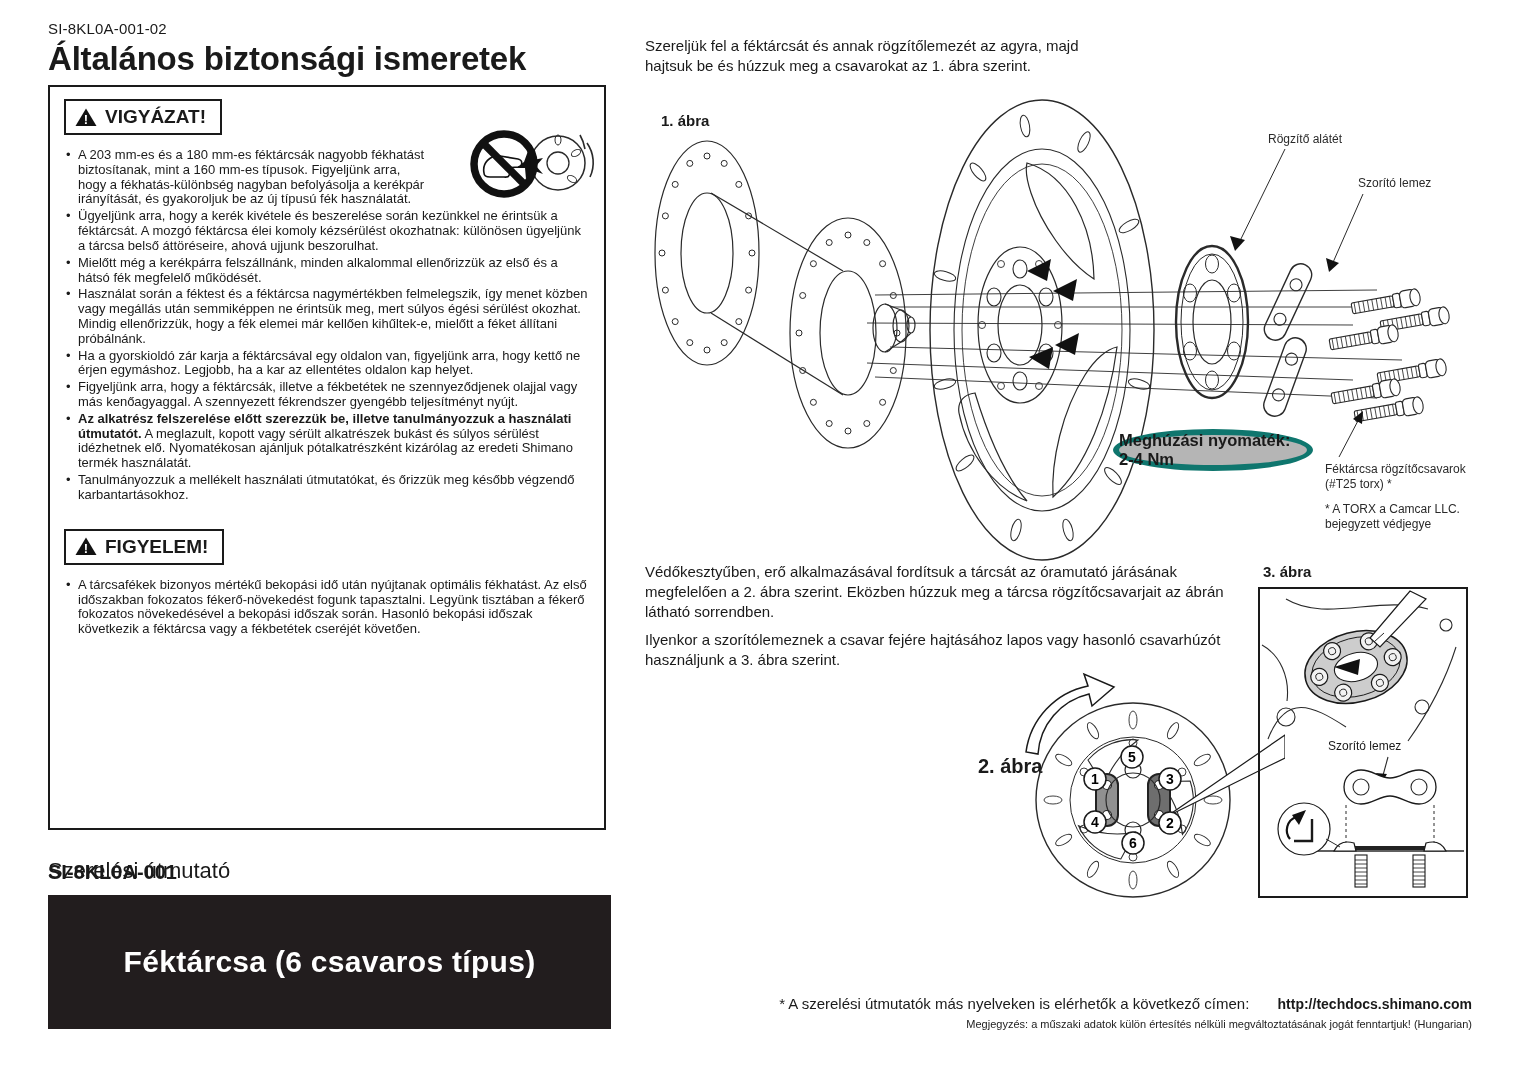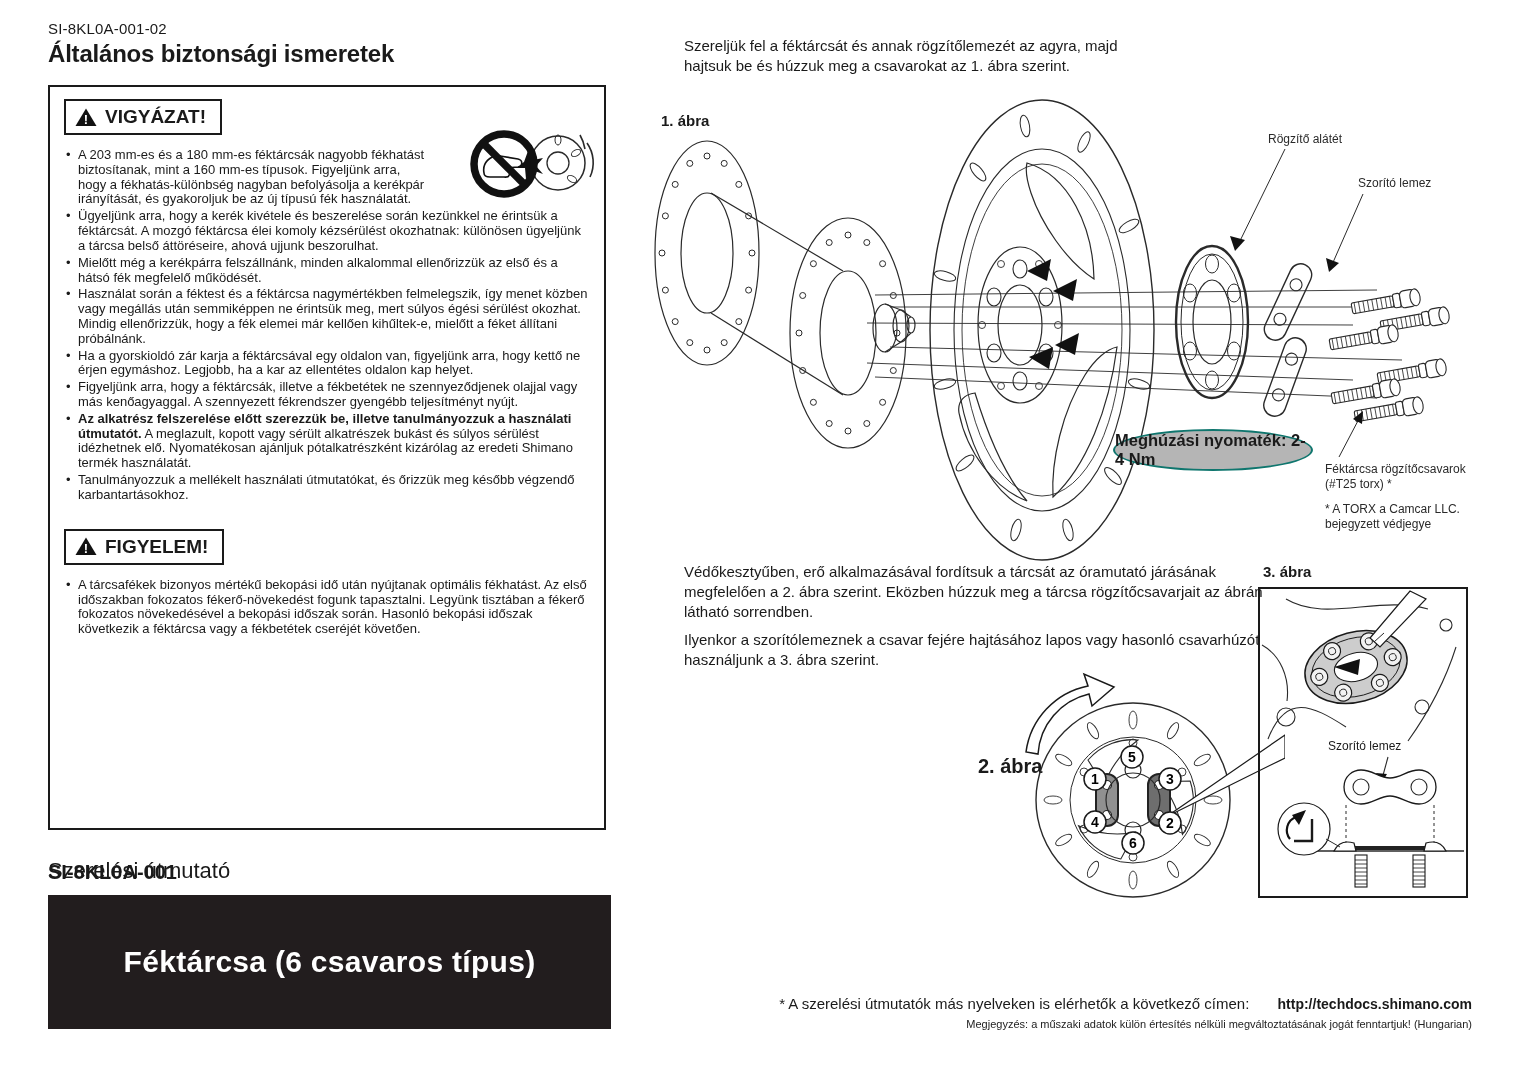--- a/index.html
+++ b/index.html
@@ -7,44 +7,44 @@
     width:1518px;height:1075px;position:relative;background:#ffffff;
     font-family:"Liberation Sans",sans-serif;color:#1a1a1a;overflow:hidden;
     -webkit-font-smoothing:antialiased;
   }
   .abs{position:absolute;}
   svg{display:block;}
   .ln{stroke:#2a2a2a;fill:none;}
 
   
   #doc-number{left:48px;top:20px;font-size:15px;letter-spacing:.2px;}
-  #section-title{left:48px;top:40px;font-size:24px;font-weight:bold;letter-spacing:-.2px;}
+  #section-title{left:48px;top:40px;font-size:33px;font-weight:bold;letter-spacing:-.2px;}
   #safety-box{left:48px;top:85px;width:558px;height:745px;border:2px solid #1a1a1a;box-sizing:border-box;padding:8px 12px 0 12px;}
   .alert-label{display:inline-flex;align-items:center;gap:8px;border:2px solid #1a1a1a;padding:5px 14px 5px 9px;font-size:19px;font-weight:bold;margin:4px 0 9px 2px;background:#fff;}
   .bullets{margin:4px;padding:0;list-style:none;font-size:13px;line-height:1.14;}
   .bullets li{position:relative;padding-left:12px;margin:0 0 2px 0;}
   .bullets li::before{content:"\2022";position:absolute;left:0;top:0;}
   .bullets li .bb{font-weight:bold;}
   #warning-bullets li:first-child{margin-right:160px;}
   #no-touch{right:8px;top:38px;}
   #caution-block{margin-top:22px;}
 
   #manual-label{left:48px;top:858px;font-size:22px;}
   #manual-code{left:48px;top:861px;width:563px;text-align:left;font-size:20px;font-weight:bold;}
   #product-box{left:48px;top:895px;width:563px;height:134px;background:#221d1e;color:#fff;display:flex;align-items:center;justify-content:center;font-size:30px;font-weight:bold;letter-spacing:.3px;}
 
   
-  .para{font-size:15px;line-height:1.33;margin-left:39px;}
+  .para{font-size:15px;line-height:1.33;}
   #intro{left:645px;top:36px;width:640px;}
   #fig1-label{left:661px;top:112px;font-size:15px;font-weight:bold;text-align:center;}
   #fig1-svg{left:645px;top:95px;}
   .small-label{font-size:12px;line-height:1.25;color:#2a2a2a;}
   #washer-label{left:1268px;top:132px;}
   #plate-label1{left:1358px;top:176px;}
-  #torque{left:1113px;top:429px;width:200px;height:42px;background:#b5b5b5;border:2px solid #0f766e;border-radius:50%;display:flex;align-items:center;justify-content:center;font-size:16.5px;font-weight:bold;box-sizing:border-box;}
+  #torque{left:1113px;top:429px;width:200px;height:42px;background:#b5b5b5;border:6px solid #0f766e;border-radius:50%;display:flex;align-items:center;justify-content:center;font-size:16.5px;font-weight:bold;box-sizing:border-box;}
   #bolts-label{left:1325px;top:462px;}
   #trademark{left:1325px;top:502px;}
   #para2{left:645px;top:562px;width:650px;}
   #para3{left:645px;top:630px;width:650px;}
   #fig3-label{left:1263px;top:563px;font-size:15px;font-weight:bold;}
   #fig3-box{left:1258px;top:587px;width:210px;height:311px;border:2px solid #1a1a1a;box-sizing:border-box;}
   #fig3-plate-label{left:68px;top:150px;position:absolute;font-size:12px;}
   #fig2-label{left:978px;top:755px;font-size:20px;font-weight:bold;}
   #fig2-svg{left:1000px;top:660px;}
   #footer-line{left:770px;top:995px;width:702px;text-align:right;font-size:15px;}

